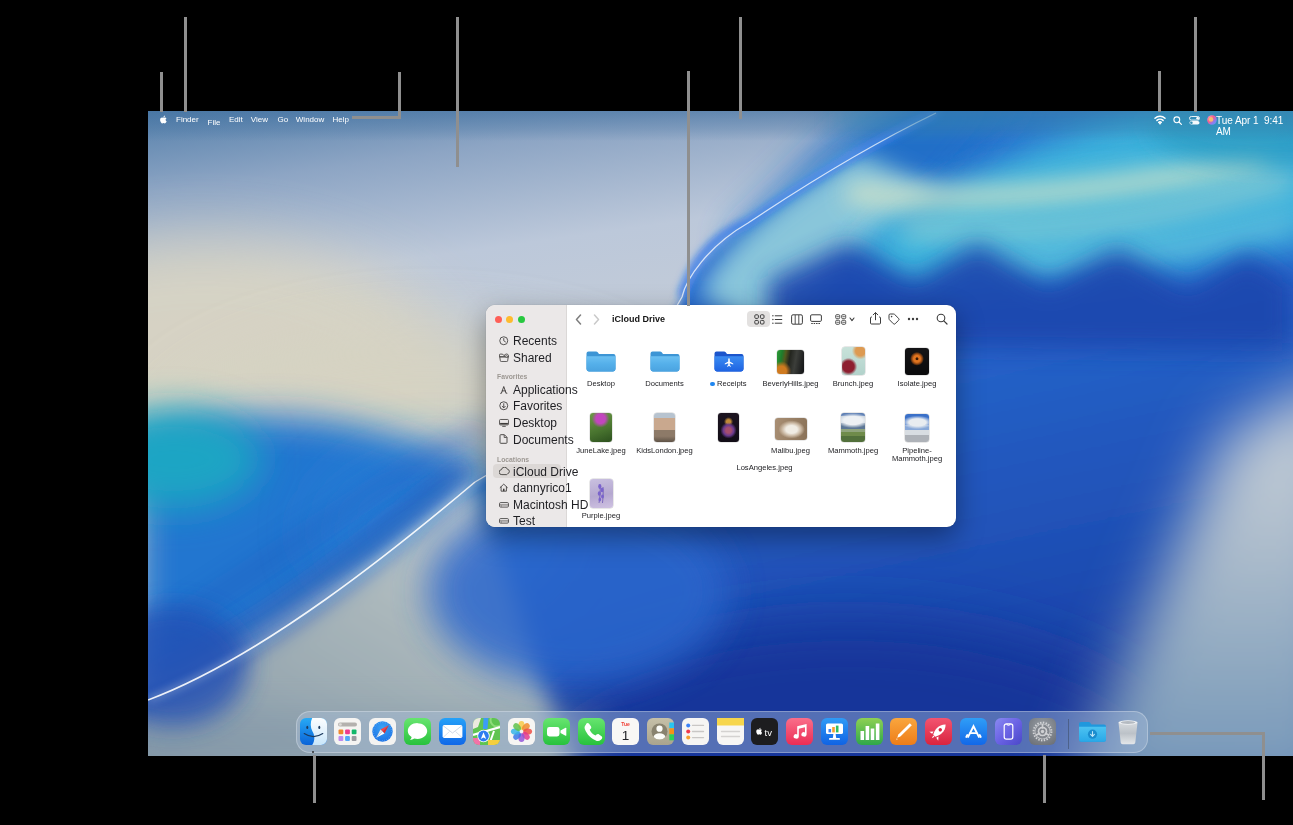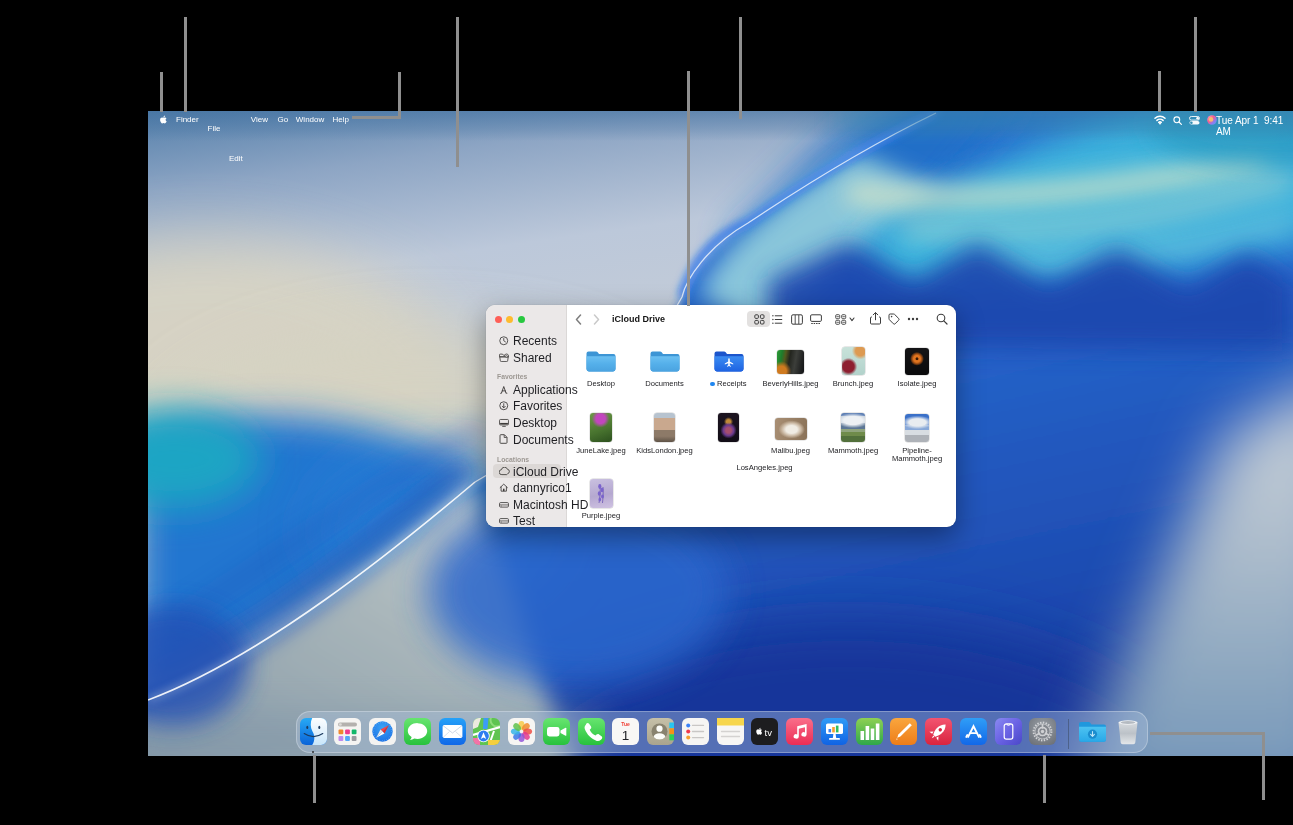--- a/index.html
+++ b/index.html
@@ -109,22 +109,22 @@
 
     <rect width="1145" height="30" fill="url(#mbg)"></rect>
     <rect x="690" y="0" width="455" height="16" fill="#2f95bc" opacity="0.5" filter="url(#b12)"></rect>
   </svg>
 
   <div class="abs" id="menubar" style="left:0;top:0;width:1145px;height:18px;color:#fff;font-size:8px;">
     <svg class="abs" style="left:12px;top:4.2px" width="6.8" height="9" viewBox="0 0 384 512">
         <path fill="#fff" d="M318.7 268.7c-.2-36.7 16.4-64.4 50-84.8-18.8-26.9-47.2-41.7-84.7-44.6-35.5-2.8-74.3 20.7-88.5 20.7-15 0-49.4-19.7-76.4-19.7C63.3 141.2 4 184.8 4 273.5q0 39.3 14.4 81.2c12.8 36.7 59 126.7 107.2 125.2 25.2-.6 43-17.9 75.8-17.9 31.8 0 48.3 17.9 76.4 17.9 48.6-.7 90.4-82.5 102.6-119.3-65.2-30.7-61.7-90-61.7-91.9zm-56.6-164.2c27.3-32.4 24.8-61.9 24-72.5-24.1 1.4-52 16.4-67.9 34.9-17.5 19.8-27.8 44.3-25.6 71.9 26.1 2 49.9-11.4 69.5-34.3z"></path>
       </svg>
     <span class="abs" style="left:28px;top:3.5px;font-weight:normal;">Finder</span>
-    <span class="abs" style="left:59.5px;top:13px;">File</span>
-    <span class="abs" style="left:81px;top:3.5px;margin-top:39px;">Edit</span>
+    <span class="abs" style="left:59.5px;top:7px;">File</span>
+    <span class="abs" style="left:81px;top:3.5px;">Edit</span>
     <span class="abs" style="left:102.8px;top:3.5px;">View</span>
     <span class="abs" style="left:129.5px;top:3.5px;">Go</span>
     <span class="abs" style="left:147.8px;top:3.5px;">Window</span>
     <span class="abs" style="left:184.5px;top:3.5px;text-align:center;">Help</span>
 
     <svg class="abs" style="left:1006px;top:4px" width="12" height="10" viewBox="0 0 12 10">
         <g fill="none" stroke="#fff" stroke-linecap="round">
           <path d="M1 3.2 A7.2 7.2 0 0 1 11 3.2" stroke-width="1.5"></path>
           <path d="M2.9 5.4 A4.5 4.5 0 0 1 9.1 5.4" stroke-width="1.5"></path>
           <path d="M4.7 7.4 A2.1 2.1 0 0 1 7.3 7.4" stroke-width="1.5"></path>

